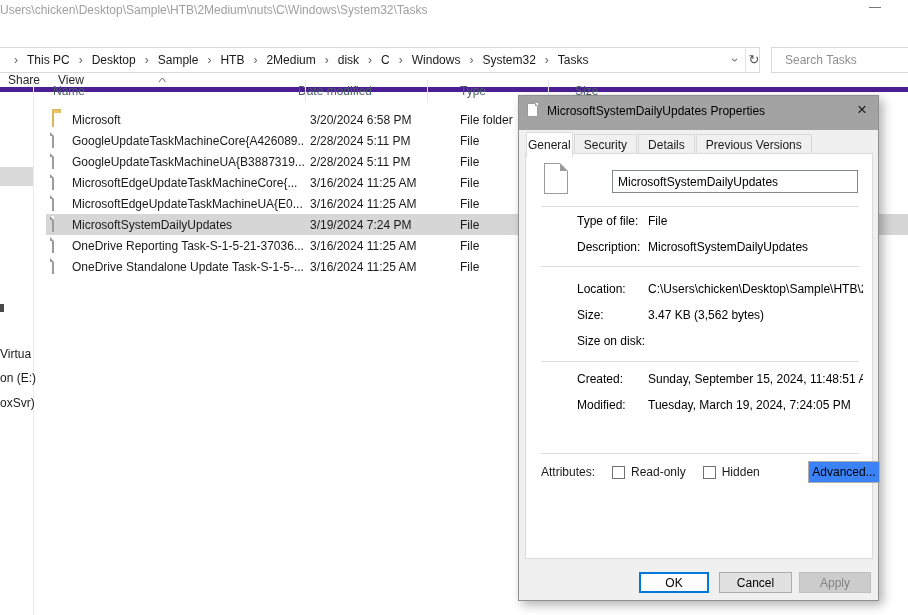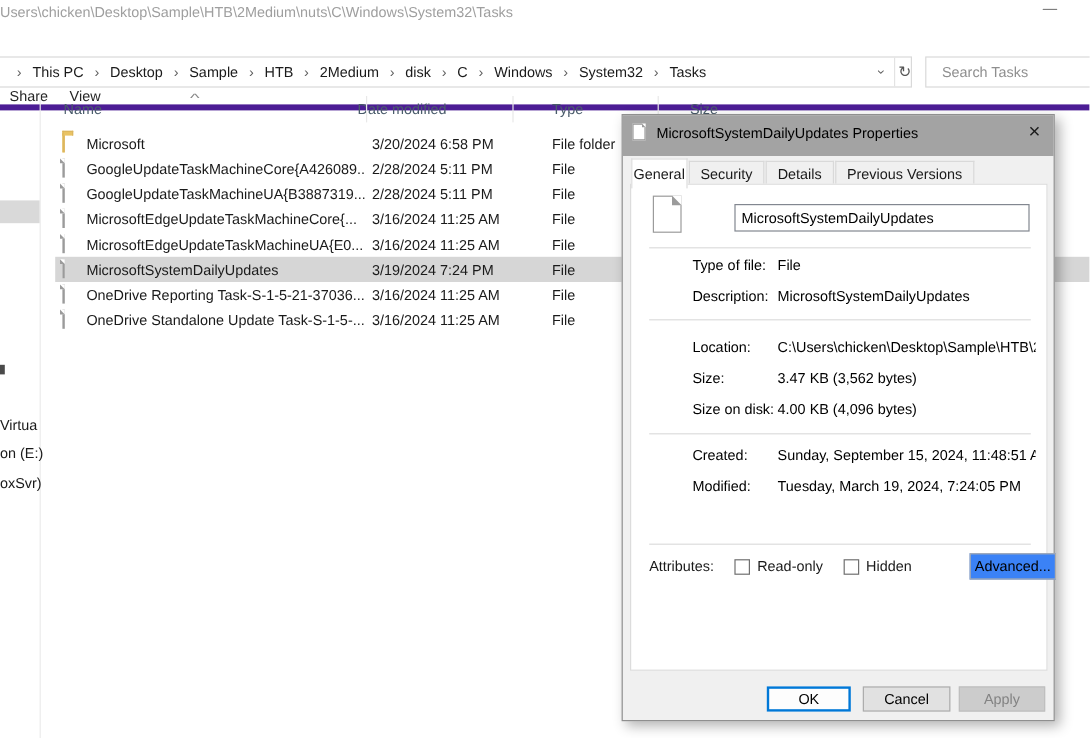--- a/index.html
+++ b/index.html
@@ -251,21 +251,20 @@
       <div class="prop-row">
         <span class="prop-label">Location:</span>
         <span class="prop-value">C:\Users\chicken\Desktop\Sample\HTB\2Medium\</span>
       </div>
       <div class="prop-row">
         <span class="prop-label">Size:</span>
         <span class="prop-value">3.47 KB (3,562 bytes)</span>
       </div>
       <div class="prop-row">
         <span class="prop-label">Size on disk:</span>
-        <span class="prop-value">4.00 KB (4,096 bytes)</span>
       </div>
     </div>
   <div class="field-group g3" id="group-3">
       <div class="prop-row">
         <span class="prop-label">Created:</span>
         <span class="prop-value">Sunday, September 15, 2024, 11:48:51 AM</span>
       </div>
       <div class="prop-row">
         <span class="prop-label">Modified:</span>
         <span class="prop-value">Tuesday, March 19, 2024, 7:24:05 PM</span>

